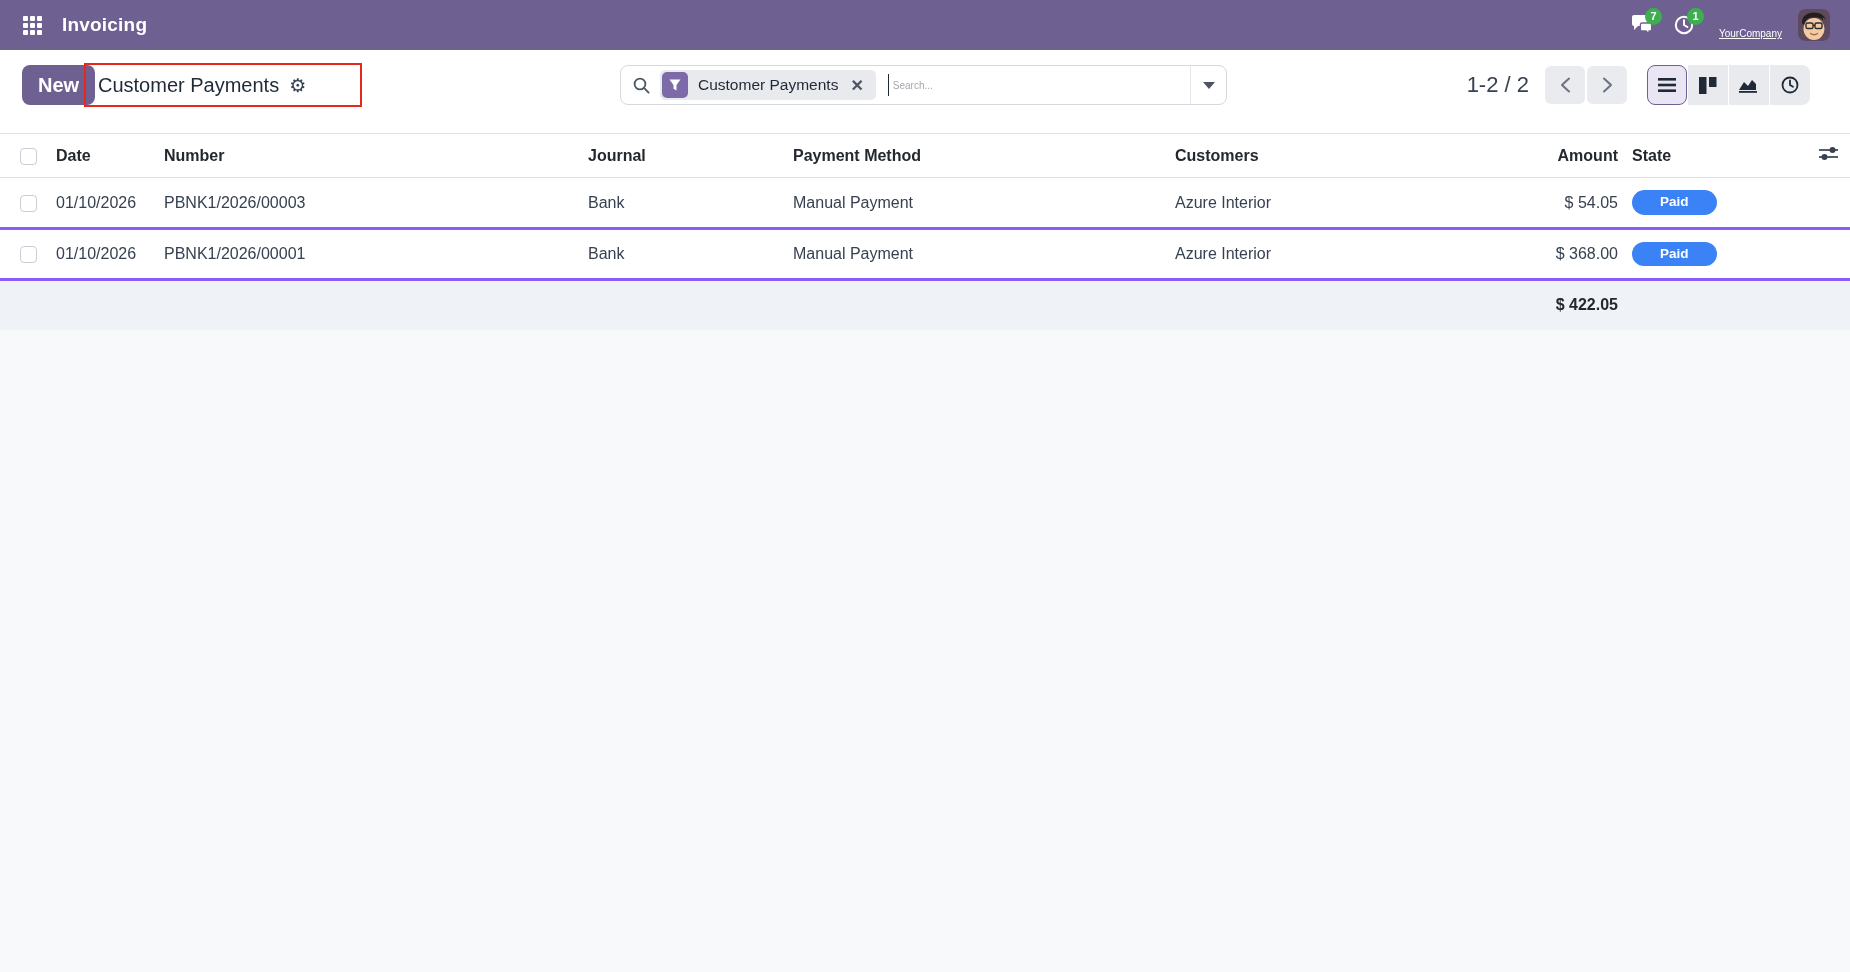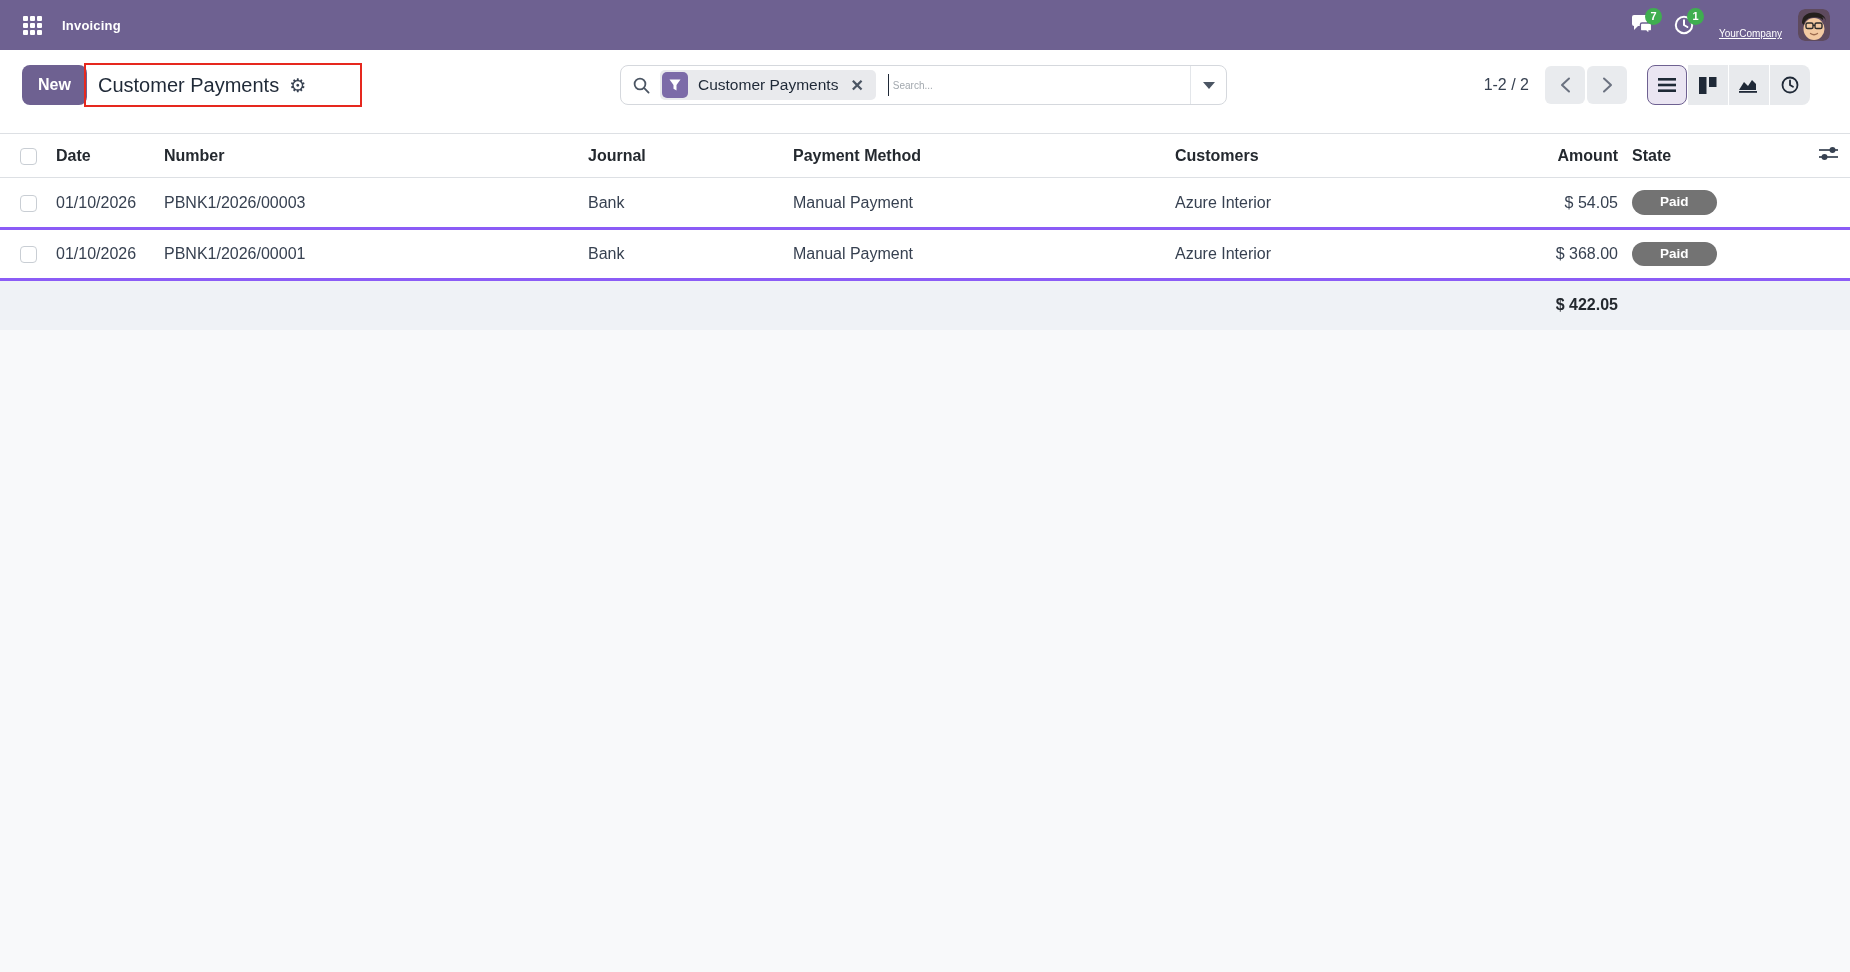--- a/index.html
+++ b/index.html
@@ -12,38 +12,38 @@
 
   
   .navbar {
     height:50px; background:#6e6191; display:flex; align-items:center;
     padding:0 20px 0 14px; color:#fff;
   }
   .apps-btn { width:36px; height:36px; display:flex; align-items:center; justify-content:center;
     background:transparent; border:none; cursor:pointer; margin-right:12px; }
   .apps-grid { display:grid; grid-template-columns:repeat(3,5px); grid-template-rows:repeat(3,5px); gap:2px; }
   .apps-grid span { background:#fff; border-radius:1px; }
-  .brand { font-size:13px; font-weight:700; letter-spacing:.2px; margin-right:22px; white-space:nowrap; }
+  .brand { font-size:19px; font-weight:700; letter-spacing:.2px; margin-right:22px; white-space:nowrap; }
   .menu { display:flex; align-items:center; height:100%; }
   .menu-item { padding:0 17px; height:100%; display:flex; align-items:center;
     font-size:15.5px; color:#f2eff6; cursor:pointer; white-space:nowrap; }
   .nav-right { margin-left:auto; display:flex; align-items:center; }
   .icon-btn { position:relative; width:42px; height:40px; display:flex; align-items:center; justify-content:center;
     background:transparent; border:none; cursor:pointer; }
   .nav-badge { position:absolute; top:3px; right:1px; min-width:17px; height:17px; padding:0 4px;
     background:#3fae50; color:#fff; border-radius:9px; font-size:11px; font-weight:700;
     display:flex; align-items:center; justify-content:center; line-height:1; }
   .company { font-size:10px; margin:17px 16px 0 14px; color:#fff; white-space:nowrap;text-decoration:underline; }
   .avatar { width:32px; height:32px; border-radius:7px; overflow:hidden; display:block; }
 
   
   .control-panel { position:relative; height:83px; background:#fff; }
   .new-btn { position:absolute; left:22px; top:15px; height:40px; padding:9px 16px;
     background:#6e6191; color:#fff; border:none; border-radius:8px;
-    font-size:16px; font-weight:600; font-family:inherit; cursor:pointer; }
+    font-size:20px; font-weight:600; font-family:inherit; cursor:pointer; }
   .crumb-box { position:absolute; left:84px; top:13px; width:278px; height:44px;
     border:2px solid #e6281e; display:flex; align-items:center; gap:10px; padding:0 12px; }
   .crumb-title { font-size:20px; color:#1f2937; white-space:nowrap; }
   .gear { font-size:19px; color:#374151; cursor:pointer; line-height:1; }
 
   .search-bar { position:absolute; left:620px; top:15px; width:607px; height:40px;
     border:1px solid #d5d8dd; border-radius:8px; background:#fff;
     display:flex; align-items:center; padding-left:12px; }
   .facet { margin-left:10px; background:#e9eaed; border-radius:5px; height:30px;
     display:flex; align-items:center; padding:2px; }
@@ -55,21 +55,21 @@
   .text-cursor { width:1px; height:22px; background:#1f2937; margin-left:12px; }
   .search-input { flex:1; border:none; outline:none; background:transparent;
     font-size:10px; color:#374151; font-family:inherit; margin-left:2px; min-width:40px; }
   .search-input::placeholder { color:#a2a8ae; }
   .dropdown-toggle { width:36px; height:38px; border:none; border-left:1px solid #e3e6ea;
     background:transparent; display:flex; align-items:center; justify-content:center; cursor:pointer; }
   .caret-down { width:0; height:0; border-left:6px solid transparent; border-right:6px solid transparent;
     border-top:7px solid #4b5563; }
 
   .cp-right { position:absolute; right:40px; top:15px; height:40px; display:flex; align-items:center; }
-  .pager-text { font-size:16px; color:#374151; margin-right:14px; white-space:nowrap; }
+  .pager-text { font-size:22px; color:#374151; margin-right:14px; white-space:nowrap; }
   .pg-btn { width:40px; height:38px; background:#e9ebee; border:none; border-radius:6px;
     display:flex; align-items:center; justify-content:center; cursor:pointer; margin-left:2px; }
   .switcher { display:flex; gap:1px; margin-left:20px; }
   .sw-btn { width:40px; height:40px; background:#e8eaed; border:none;
     display:flex; align-items:center; justify-content:center; cursor:pointer; }
   .sw-btn:first-child { border-radius:8px 0 0 8px; }
   .sw-btn:last-child { border-radius:0 8px 8px 0; }
   .sw-btn.active { background:#eae5f2; border:1px solid #6e6191; border-radius:8px; }
 
   
@@ -78,21 +78,21 @@
     font-weight:600; color:#24292f; text-align:left; padding:0 0 0 8px; white-space:nowrap; }
   tbody td { height:51px; border-bottom:3px solid #8b5cf6; padding:0 0 0 8px;
     white-space:nowrap; overflow:hidden; }
   tfoot td { height:50px; background:#eff2f6; padding:0 0 0 8px; }
   th.cb-col, td.cb-col { padding-left:20px; }
   th.num-col, td.num-col { text-align:right; padding:0 4px 0 0; }
   th.state-col, td.state-col { padding-left:10px; }
   th.tools-col, td.tools-col { text-align:right; padding-right:12px; }
   .checkbox { width:17px; height:17px; border:1px solid #c9ced4; border-radius:4px;
     background:#fff; display:inline-block; vertical-align:middle; cursor:pointer; }
-  .pill { display:inline-block; background:#737373; color:#fff; font-size:13.5px; font-weight:700;
+  .pill { display:inline-block; background:#3b82f6; color:#fff; font-size:13.5px; font-weight:700;
     line-height:1; padding:5px 28px 6px; border-radius:13px; }
   .total { font-weight:700; color:#24292f; }
   .filler { height:644px; background:#f8f9fa; }
   .row { cursor:pointer; }
 </style>
 </head>
 <body>
 
 <nav class="navbar">
   <button class="apps-btn">

